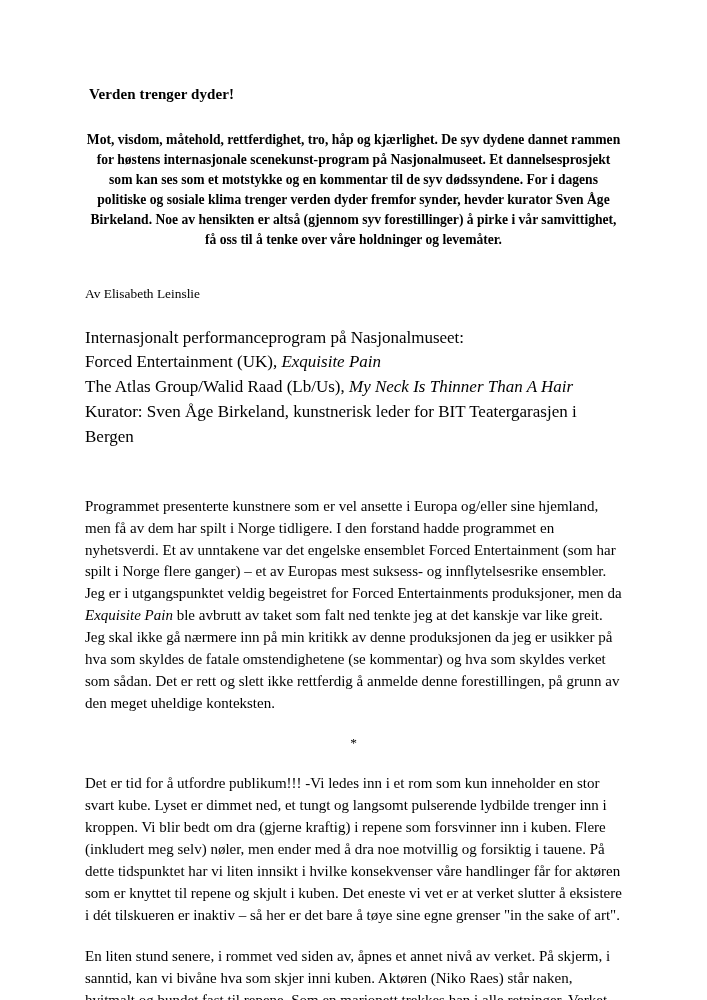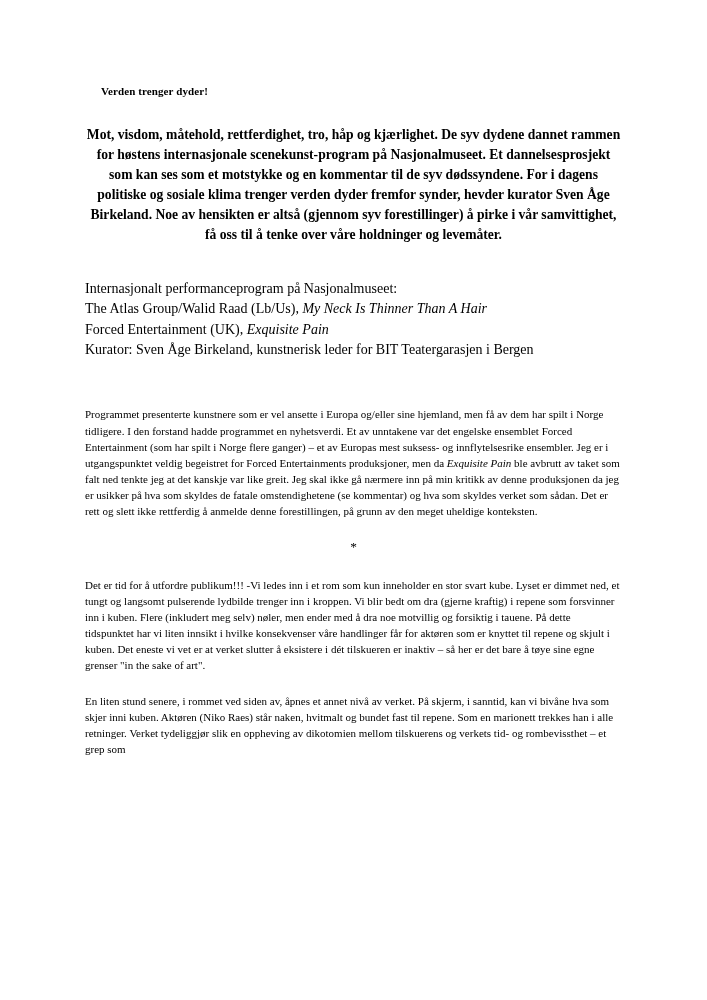--- a/index.html
+++ b/index.html
@@ -16,51 +16,51 @@
   }
   .page {
     position: relative;
     width: 707px;
     height: 1000px;
     background: #ffffff;
     box-sizing: border-box;
     padding: 84px 85px 0 85px;
   }
   .doc-title {
-    font-size: 11px;
+    font-size: 15px;
     font-weight: bold;
     line-height: 1.35;
-    margin: 0 0 26px 16px;
+    margin: 0 0 26px 4px;
     letter-spacing: 0.1px;
   }
   .lede {
     font-size: 13.6px;
     font-weight: bold;
     line-height: 1.47;
     margin: 0 0 34px 0;
     text-align: center;
   }
   .byline {
     font-size: 13.4px;
     line-height: 1.45;
     margin: 0 0 22px 0;
   }
   .credits {
-    font-size: 14px;
+    font-size: 17px;
     line-height: 1.46;
     margin: 0 0 46px 0;
   }
   .credits .line {
     white-space: normal;
   }
   .credits em {
     font-style: italic;
   }
   p.body {
-    font-size: 11px;
+    font-size: 15px;
     line-height: 1.465;
     margin: 0 0 19px 0;
     text-align: left;
   }
   p.body em { font-style: italic; }
   .divider {
     text-align: center;
     font-size: 13.4px;
     line-height: 1.4;
     margin: 12px 0 20px 0;
@@ -68,25 +68,26 @@
 </style>
 </head>
 <body>
 
 <div class="page">
 
   <h1 class="doc-title">Verden trenger dyder!</h1>
 
   <p class="lede">Mot, visdom, måtehold, rettferdighet, tro, håp og kjærlighet. De syv dydene dannet rammen for høstens internasjonale scenekunst-program på Nasjonalmuseet. Et dannelsesprosjekt som kan ses som et motstykke og en kommentar til de syv dødssyndene. For i dagens politiske og sosiale klima trenger verden dyder fremfor synder, hevder kurator Sven Åge Birkeland. Noe av hensikten er altså (gjennom syv forestillinger) å pirke i vår samvittighet, få oss til å tenke over våre holdninger og levemåter.</p>
 
+  <p class="byline">Av Elisabeth Leinslie</p>
 
   <div class="credits">
     <div class="line">Internasjonalt performanceprogram på Nasjonalmuseet:</div>
+    <div class="line"><span>Forced Entertainment (UK), </span><em>Exquisite Pain</em></div>
     <div class="line"><span>The Atlas Group/Walid Raad (Lb/Us), </span><em>My Neck Is Thinner Than A Hair</em></div>
-    <div class="line"><span>Forced Entertainment (UK), </span><em>Exquisite Pain</em></div>
     <div class="line"><span>Kurator: Sven Åge Birkeland, kunstnerisk leder for BIT Teatergarasjen i Bergen</span></div>
   </div>
 
   <p class="body"><span>Programmet presenterte kunstnere som er vel ansette i Europa og/eller sine hjemland, men få av dem har spilt i Norge tidligere. I den forstand hadde programmet en nyhetsverdi. Et av unntakene var det engelske ensemblet Forced Entertainment (som har spilt i Norge flere ganger) – et av Europas mest suksess- og innflytelsesrike ensembler. Jeg er i utgangspunktet veldig begeistret for Forced Entertainments produksjoner, men da </span><em>Exquisite Pain</em><span> ble avbrutt av taket som falt ned tenkte jeg at det kanskje var like greit. Jeg skal ikke gå nærmere inn på min kritikk av denne produksjonen da jeg er usikker på hva som skyldes de fatale omstendighetene (se kommentar) og hva som skyldes verket som sådan. Det er rett og slett ikke rettferdig å anmelde denne forestillingen, på grunn av den meget uheldige konteksten.</span></p>
 
   <div class="divider">*</div>
 
   <p class="body">Det er tid for å utfordre publikum!!! -Vi ledes inn i et rom som kun inneholder en stor svart kube. Lyset er dimmet ned, et tungt og langsomt pulserende lydbilde trenger inn i kroppen. Vi blir bedt om dra (gjerne kraftig) i repene som forsvinner inn i kuben. Flere (inkludert meg selv) nøler, men ender med å dra noe motvillig og forsiktig i tauene. På dette tidspunktet har vi liten innsikt i hvilke konsekvenser våre handlinger får for aktøren som er knyttet til repene og skjult i kuben. Det eneste vi vet er at verket slutter å eksistere i dét tilskueren er inaktiv – så her er det bare å tøye sine egne grenser "in the sake of art".</p>
 
   <p class="body">En liten stund senere, i rommet ved siden av, åpnes et annet nivå av verket. På skjerm, i sanntid, kan vi bivåne hva som skjer inni kuben. Aktøren (Niko Raes) står naken, hvitmalt og bundet fast til repene. Som en marionett trekkes han i alle retninger. Verket tydeliggjør slik en oppheving av dikotomien mellom tilskuerens og verkets tid- og rombevissthet – et grep som</p>

